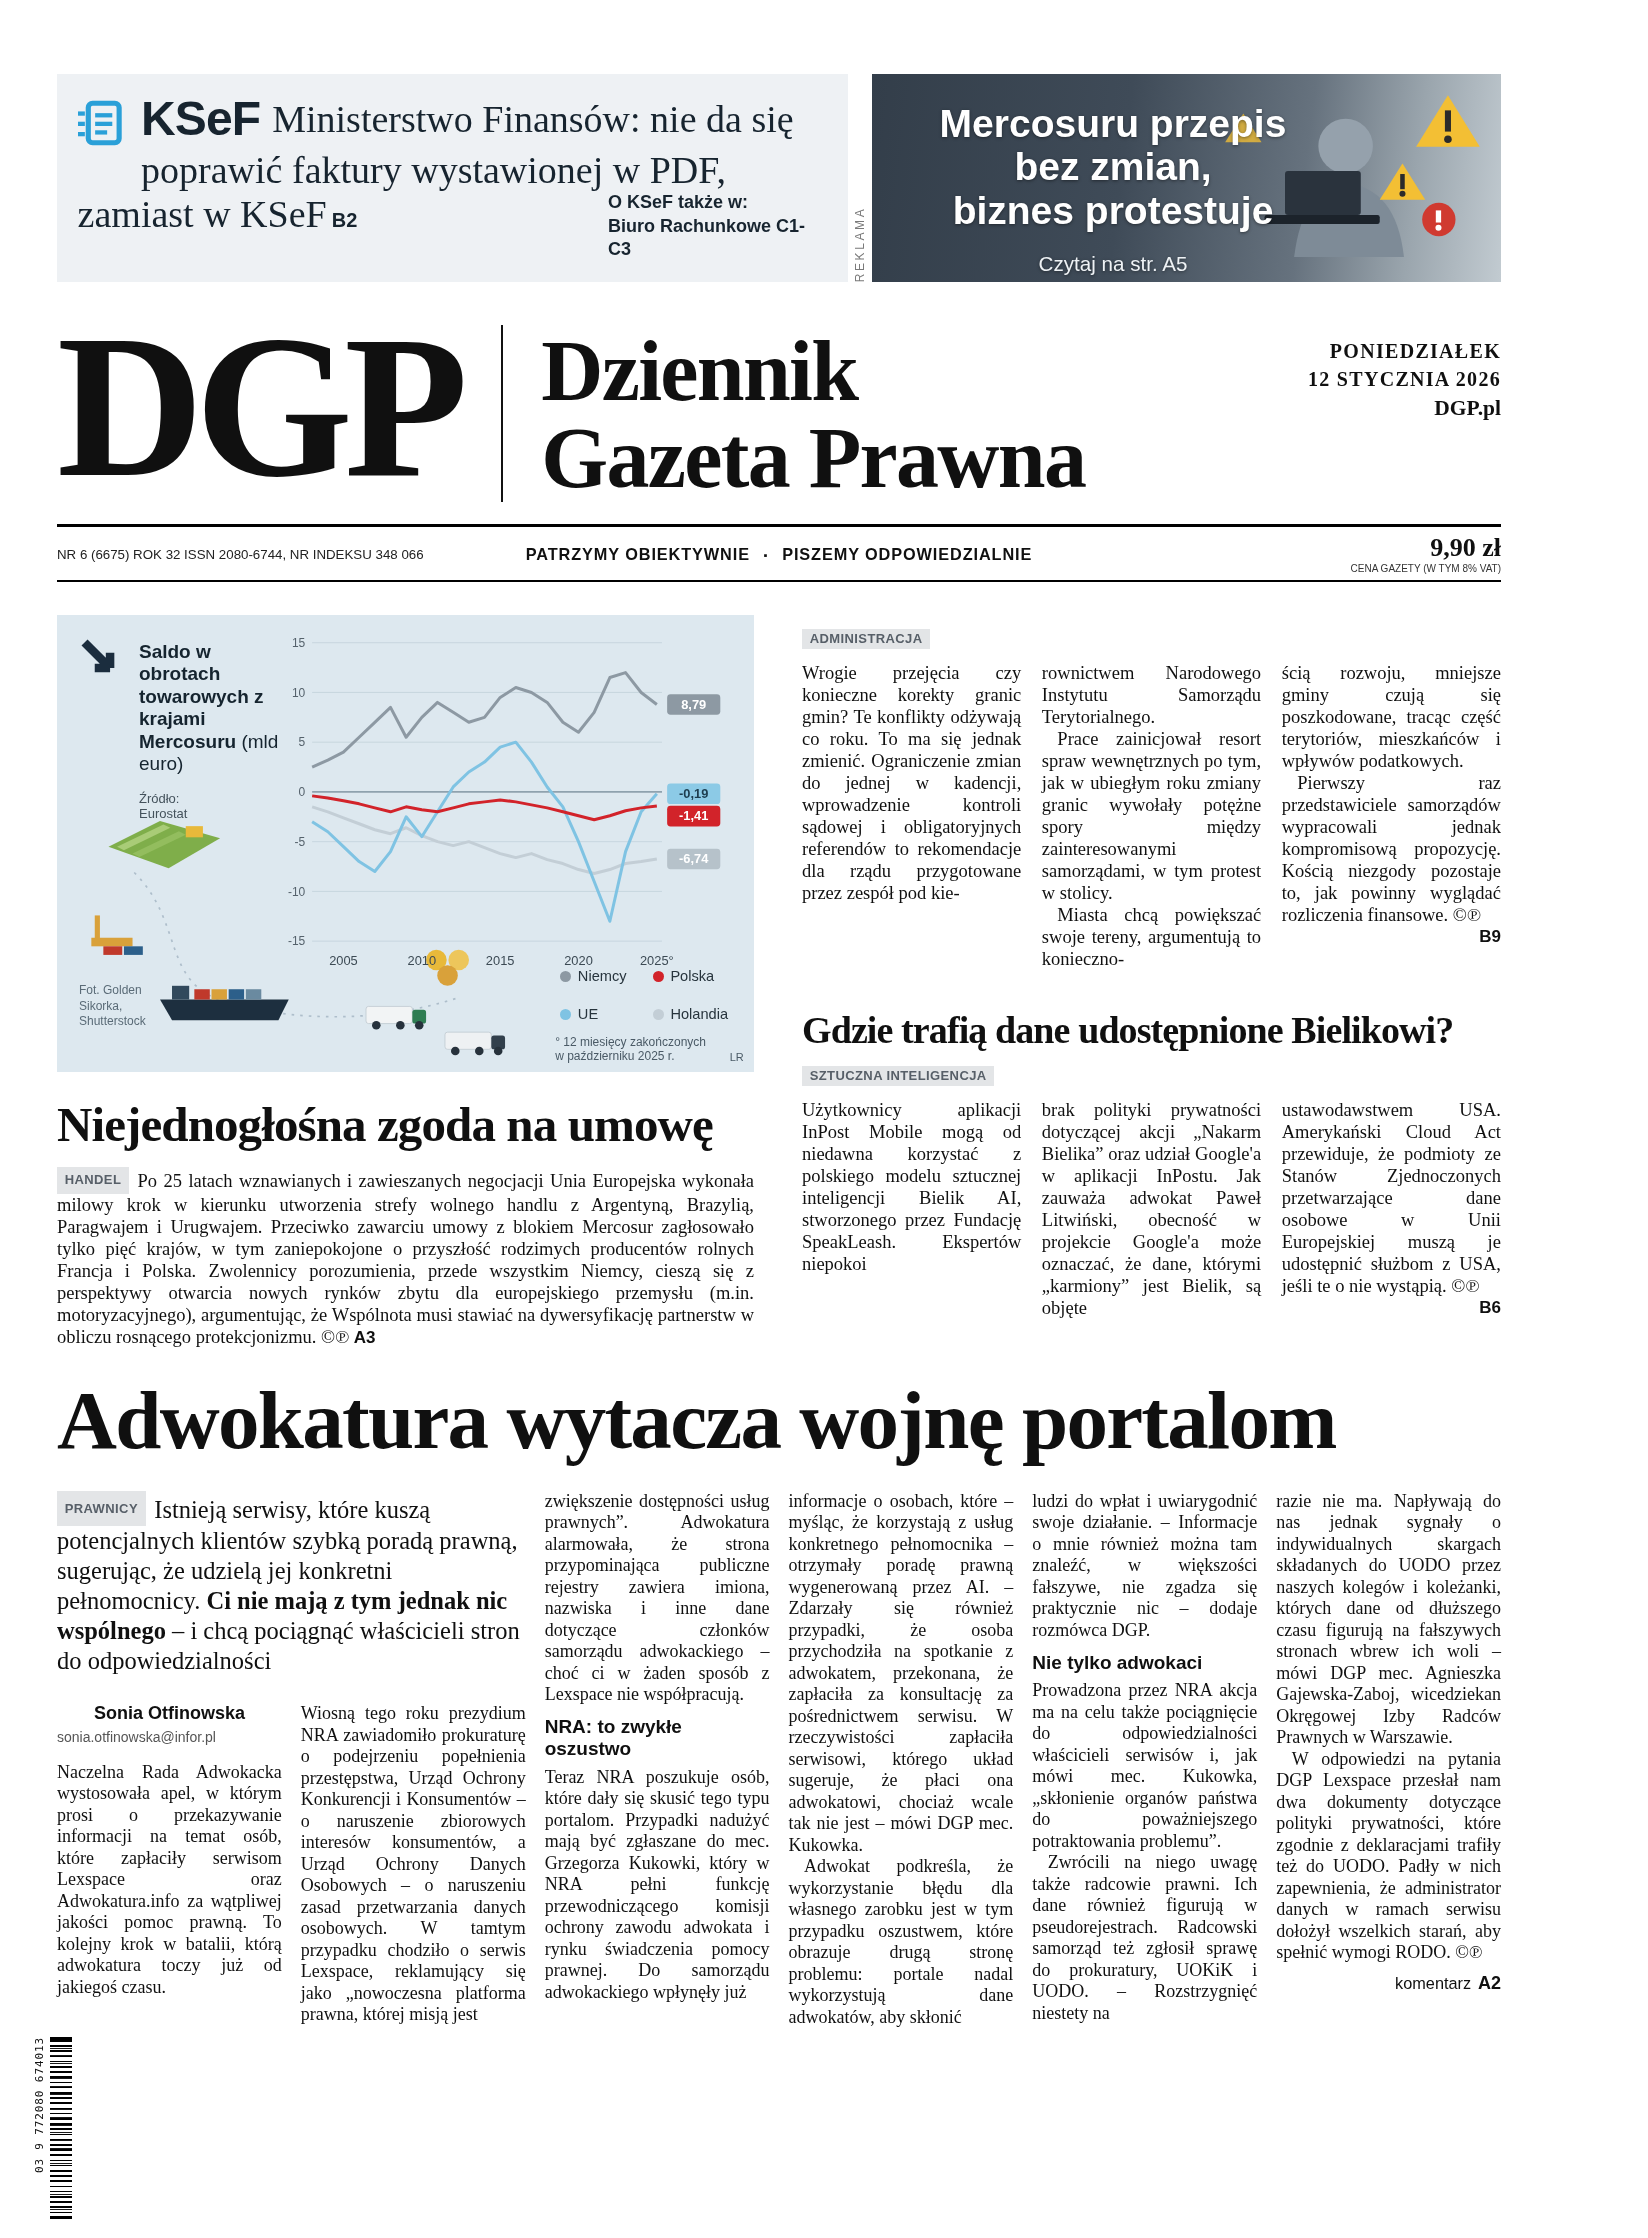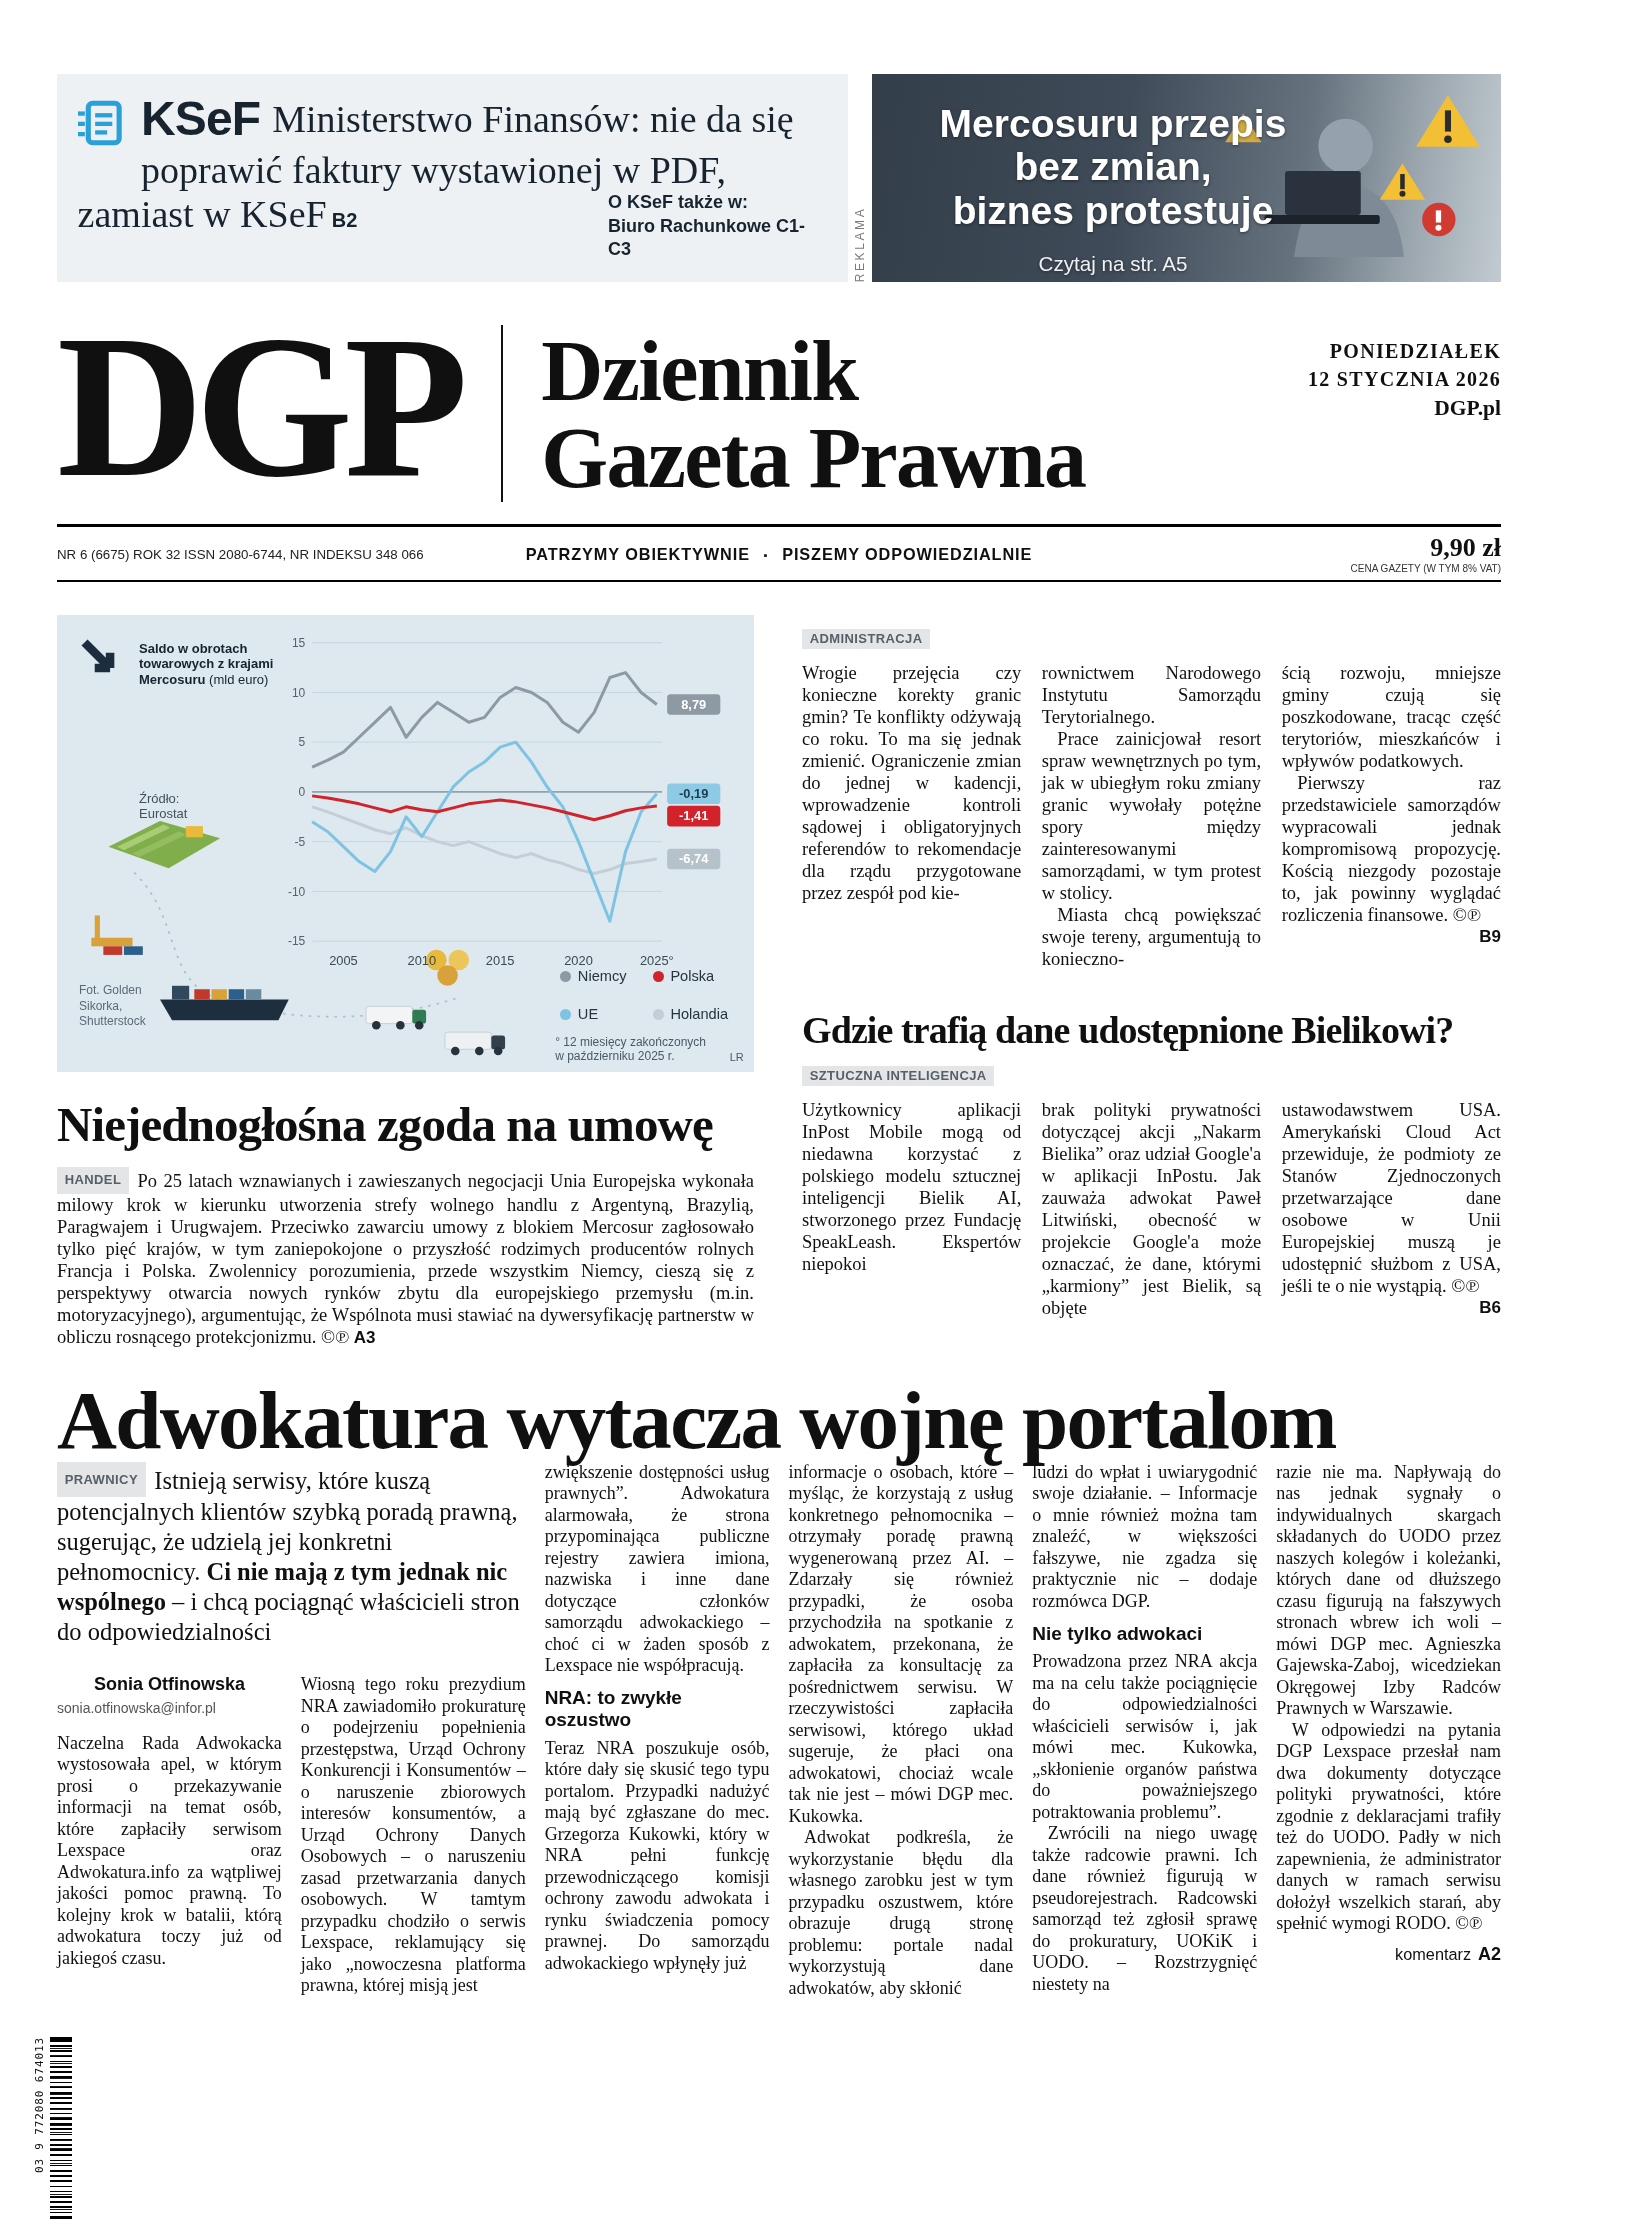--- a/index.html
+++ b/index.html
@@ -38,21 +38,21 @@
   .price-wrap{flex:1;text-align:right}
   .price{font-weight:bold;font-size:26px;line-height:1}
   .price-note{font-family:"Liberation Sans",sans-serif;font-size:10px;color:#333;margin-top:2.6px}
   .rule-thin{height:1.7px;background:#000}
 
   
   .main-grid{display:grid;grid-template-columns:697px 1fr;column-gap:48px;margin-top:33px}
 
   .chart-panel{background:#dde8ef;height:457px;position:relative}
   .chart-arrow{position:absolute;left:19px;top:19px}
-  .chart-title{position:absolute;left:82px;top:26px;width:144px;font-family:"Liberation Sans",sans-serif;font-weight:bold;font-size:13px;line-height:1.18;color:#15242f}
+  .chart-title{position:absolute;left:82px;top:26px;width:144px;font-family:"Liberation Sans",sans-serif;font-weight:bold;font-size:19px;line-height:1.18;color:#15242f}
   .chart-unit{font-weight:normal}
   .chart-source{position:absolute;left:82px;top:176px;font-family:"Liberation Sans",sans-serif;font-size:13px;color:#44525c;white-space:pre-line}
   .chart-plot{position:absolute;left:222px;top:13.7px}
   #mercosur-chart text{font-family:"Liberation Sans",sans-serif}
   .chart-illustration{position:absolute;inset:0;pointer-events:none}
   .chart-legend{position:absolute;right:26px;bottom:50px;display:grid;grid-template-columns:auto auto;gap:22px 26px;font-family:"Liberation Sans",sans-serif;font-size:14.6px;color:#27343d}
   .legend-item{display:flex;align-items:center;gap:6.9px}
   .legend-dot{width:11px;height:11px;border-radius:50%;display:inline-block}
   .chart-footnote{position:absolute;right:48px;bottom:8.6px;font-family:"Liberation Sans",sans-serif;font-size:12px;color:#4a5a66;white-space:pre-line;text-align:left}
   .chart-credit{position:absolute;right:10.3px;bottom:8.6px;font-family:"Liberation Sans",sans-serif;font-size:11px;color:#4a5a66}
@@ -70,21 +70,21 @@
   .article-bielik{margin-top:38px}
   .bcol p{margin:0}
   .bcol p + p{text-indent:15.5px}
   .sub-head{font-family:"Liberation Sans",sans-serif;font-weight:bold;font-size:19px;line-height:1.15;margin:10.3px 0 6.9px;text-align:left}
   .col-ref{float:right;font-family:"Liberation Sans",sans-serif;font-weight:bold;font-size:17px}
   .comment-line{text-align:right;font-family:"Liberation Sans",sans-serif;font-size:16.3px;margin-top:8.6px}
   .comment-line .col-ref{float:none;margin-left:6.9px;font-size:18px}
 
   
   .big-headline{font-size:83px;font-weight:bold;letter-spacing:-1.7px;margin:30px 0 0;line-height:1}
-  .bottom-grid{display:grid;grid-template-columns:repeat(6,1fr);grid-template-rows:auto 1fr;column-gap:19px;font-size:18px;line-height:21.5px;text-align:justify;hyphens:auto}
+  .bottom-grid{display:grid;grid-template-columns:repeat(6,1fr);grid-template-rows:auto 1fr;column-gap:19px;margin-top:29px;font-size:18px;line-height:21.5px;text-align:justify;hyphens:auto}
   .lead{grid-column:1/3;grid-row:1;font-size:24.5px;line-height:30px;text-align:left;padding-bottom:10.3px}
   .tag-lead{vertical-align:5.2px}
   .cell-c1{grid-column:1;grid-row:2}
   .cell-c2{grid-column:2;grid-row:2;padding-top:17px}
   .gc3{grid-column:3}.gc4{grid-column:4}.gc5{grid-column:5}.gc6{grid-column:6}
   .cell-tall{grid-row:1/3}
   .byline-name{font-family:"Liberation Sans",sans-serif;font-weight:bold;font-size:18px;margin-top:17px;text-align:center}
   .byline-email{font-family:"Liberation Sans",sans-serif;font-size:14px;color:#555;margin:1.7px 0 13.7px;text-align:left}
 
   

